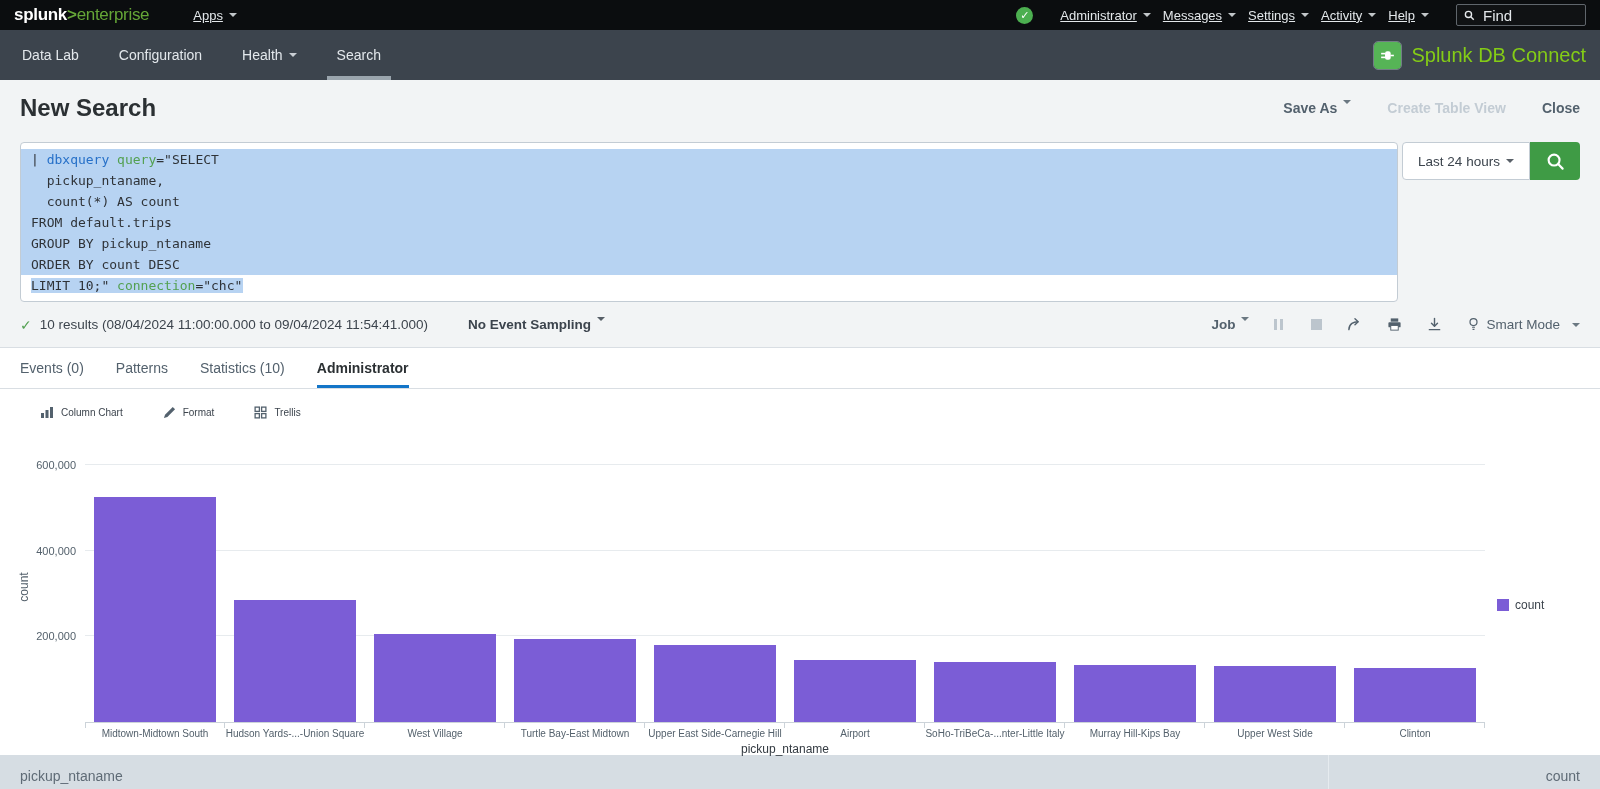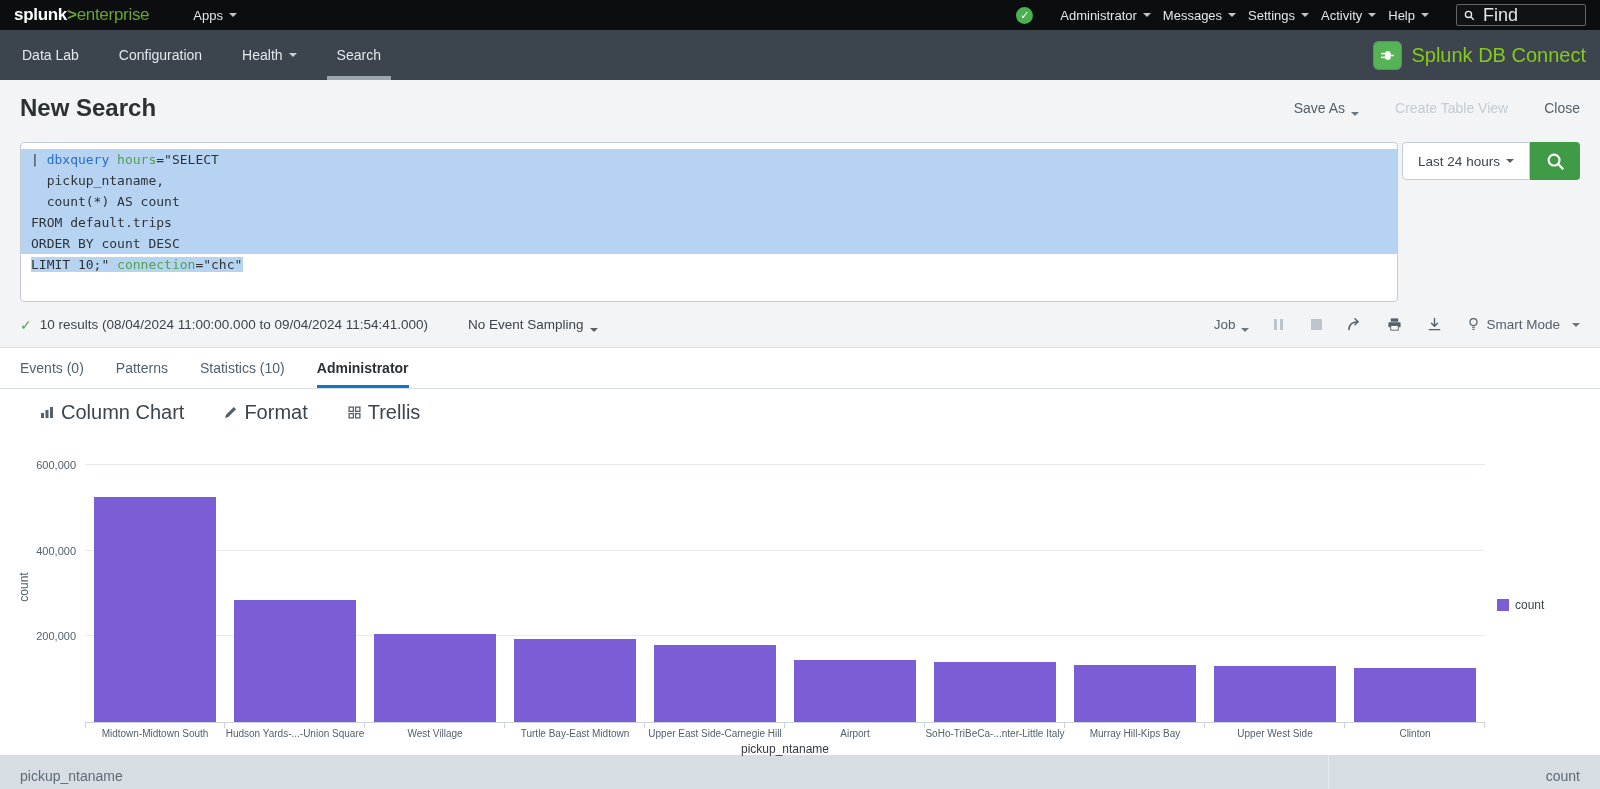--- a/index.html
+++ b/index.html
@@ -13,24 +13,24 @@
   .brand .b-gt,.brand .b-prod { color:#65a637; }
   .brand .b-prod { font-weight:normal; }
   .apps { margin-left:44px; display:flex; align-items:center; cursor:pointer; }
   .caret { display:inline-block; width:0; height:0; margin-left:6px;
     border-left:4px solid transparent; border-right:4px solid transparent;
     border-top:4px solid currentColor; opacity:.85; vertical-align:2px; }
   .topbar-right { margin-left:auto; display:flex; align-items:center; gap:27px; }
   .status-badge { width:17px; height:17px; border-radius:50%; background:#4caf50;
     color:#fff; font-size:11px; display:flex; align-items:center; justify-content:center; cursor:pointer; }
   .topbar-menus { display:flex; align-items:center; gap:12px; }
-  .menu-item { display:flex; align-items:center; cursor:pointer; white-space:nowrap; }
+  .menu-item { display:flex; align-items:center; cursor:pointer; white-space:nowrap;text-decoration:underline; }
   .find-box { display:flex; align-items:center; gap:6px; width:130px; height:22px;
     border:1px solid #60666c; border-radius:2px; background:#101214; padding:0 7px; color:#e8ebee; }
-  .find-box input { background:transparent; border:0; outline:0; color:#0ea5e9; width:100%; font-size:18px;
+  .find-box input { background:transparent; border:0; outline:0; color:#0ea5e9; width:100%; font-size:15px;
     font-family:"Liberation Sans", sans-serif; }
   .find-box input::placeholder { color:#e3e7ea; opacity:1; }
 
   
   .appbar { height:50px; background:#3c444d; display:flex; align-items:center;
     padding:0 14px; color:#e3e8ec; font-size:14px; }
   .appnav { display:flex; align-items:center; gap:40px; height:100%; margin-left:8px; }
   .appnav-item { height:100%; display:flex; align-items:center; position:relative; cursor:pointer; }
   .appnav-item.active::after { content:""; position:absolute; left:-10px; right:-10px; bottom:0;
     height:4px; background:#9aa5ad; }
@@ -38,21 +38,21 @@
     color:#84cc16; font-size:20px; cursor:pointer; }
   .dbx-icon { width:27px; height:27px; border-radius:4px; background:#56b456;
     display:flex; align-items:center; justify-content:center; outline:1px solid #737d86; }
 
   
   .page-bg { background:#f2f4f5; }
   .title-row { display:flex; align-items:center; padding:0 20px; height:56px; }
   h1 { margin:0; font-size:24px; font-weight:700; color:#2b3033; }
   .title-actions { margin-left:auto; display:flex; align-items:center; gap:36px;
     font-size:14px; color:#53616d; }
-  .link { cursor:pointer; display:flex; align-items:flex-end; }
+  .link { cursor:pointer; display:flex; align-items:flex-start;font-weight:bold; }
   .disabled { color:#c3ccd4; cursor:default; }
 
   
   .search-row { display:flex; align-items:flex-start; padding:0 20px; margin-top:6px; height:160px; }
   .query-box { flex:1; background:#fff; border:1px solid #c3ccd4; border-radius:4px;
     height:160px; padding:6px 0; font-family:"DejaVu Sans Mono","Liberation Mono",monospace;
     font-size:13px; line-height:21px; color:#2f3338; cursor:text; overflow:hidden; }
   .query-line { padding:0 0 0 10px; white-space:pre; }
   .query-line.sel-full { background:#b7d3f2; }
   .sel-span { background:#b7d3f2; padding-right:1px; }
@@ -77,21 +77,21 @@
 
   
   .tabs-row { display:flex; align-items:flex-start; gap:32px; padding:0 20px; height:41px;
     font-size:14px; color:#53616d; background:#fff; border-bottom:1px solid #d9dee3; }
   .tab { height:100%; display:flex; align-items:center; position:relative; cursor:pointer; }
   .tab.active { color:#2b3033; font-weight:700; }
   .tab.active::after { content:""; position:absolute; left:0; right:0; bottom:0; height:3px; background:#1375c8; }
 
   
   .viz-toolbar { display:flex; gap:40px; padding:0 40px; height:46px;
-    font-size:20px; color:#3c444d; background:#fff; }
+    font-size:10px; color:#3c444d; background:#fff; }
   .tool { display:flex; align-items:center; gap:7px; cursor:pointer; }
 
   
   .chart-section { position:relative; height:320px; background:#fff; }
   .plot { position:absolute; left:85px; right:115px; top:16px; bottom:32px;
     border-bottom:1px solid #ccd3d9; }
   .gridline { position:absolute; left:0; right:0; height:1px; background:#e7ebee; }
   .ytick { position:absolute; right:calc(100% + 9px); transform:translateY(50%);
     font-size:11px; color:#54616c; white-space:nowrap; }
   .bars { position:absolute; inset:0; display:flex; align-items:flex-end; }
@@ -204,24 +204,25 @@
         <span>Save As</span>
         <span class="caret"></span>
       </span>
       <span class="link disabled">Create Table View</span>
       <span class="link">Close</span>
     </div>
   </div>
 
   <div class="search-row">
     <div class="query-box" id="query-box">
-        <div class="query-line sel-full"><span>| </span><span class="tk-cmd">dbxquery</span><span> </span><span class="tk-kw">hours</span><span>="SELECT</span></div>
+        <div class="query-line sel-full"><span>| </span><span class="tk-cmd">dbxquery</span><span> </span><span class="tk-kw">query</span><span>="SELECT</span></div>
         <div class="query-line sel-full"><span>  pickup_ntaname,</span></div>
         <div class="query-line sel-full"><span>  count(*) AS count</span></div>
         <div class="query-line sel-full"><span>FROM default.trips</span></div>
+        <div class="query-line sel-full"><span>GROUP BY pickup_ntaname</span></div>
         <div class="query-line sel-full"><span>ORDER BY count DESC</span></div>
         <div class="query-line"><span class="sel-span"><span>LIMIT 10;" </span><span class="tk-kw">connection</span><span>="chc"</span></span></div>
       </div>
     <div class="time-btn">
       <span>Last 24 hours</span>
       <span class="caret"></span>
     </div>
     <button class="search-btn">
       <svg width="19" height="19" viewBox="0 0 16 16" fill="none" stroke="#fff" stroke-width="1.8" stroke-linecap="round">
         <circle cx="6.8" cy="6.8" r="4.6"></circle>

